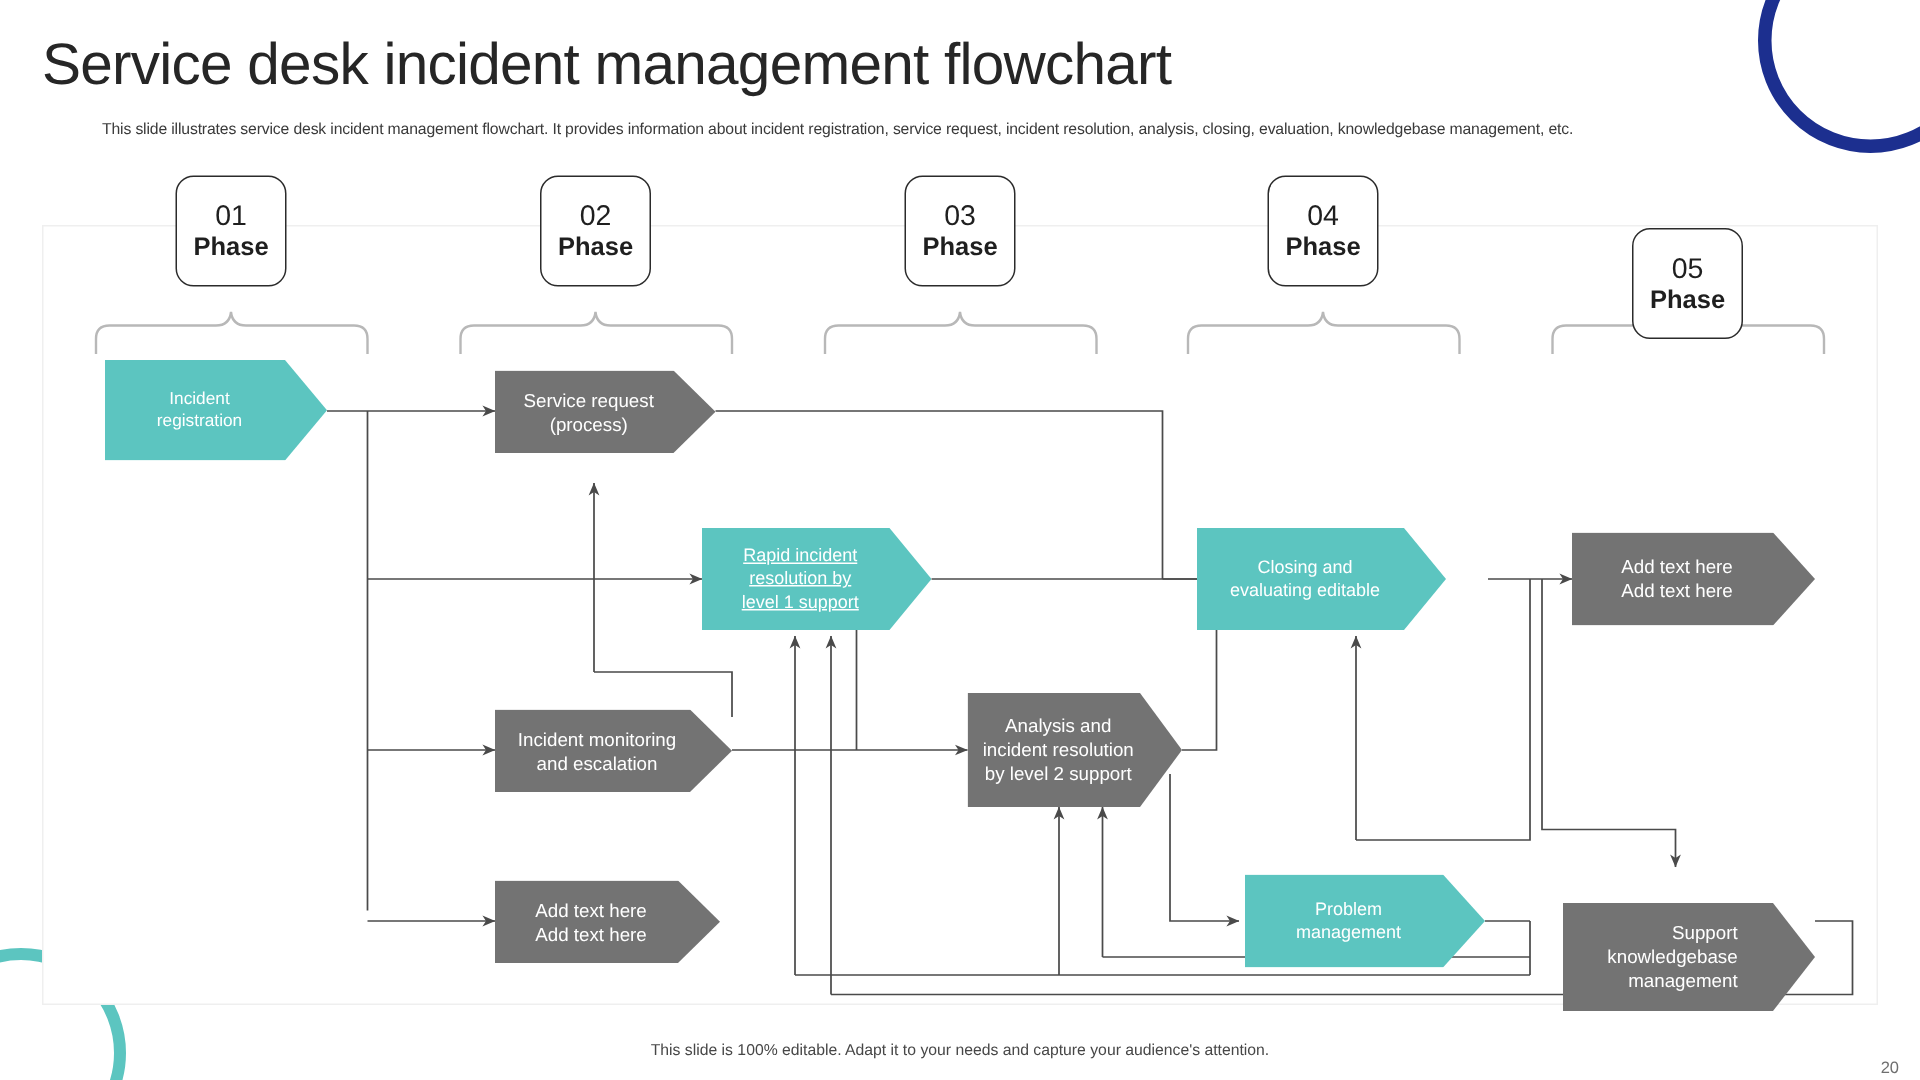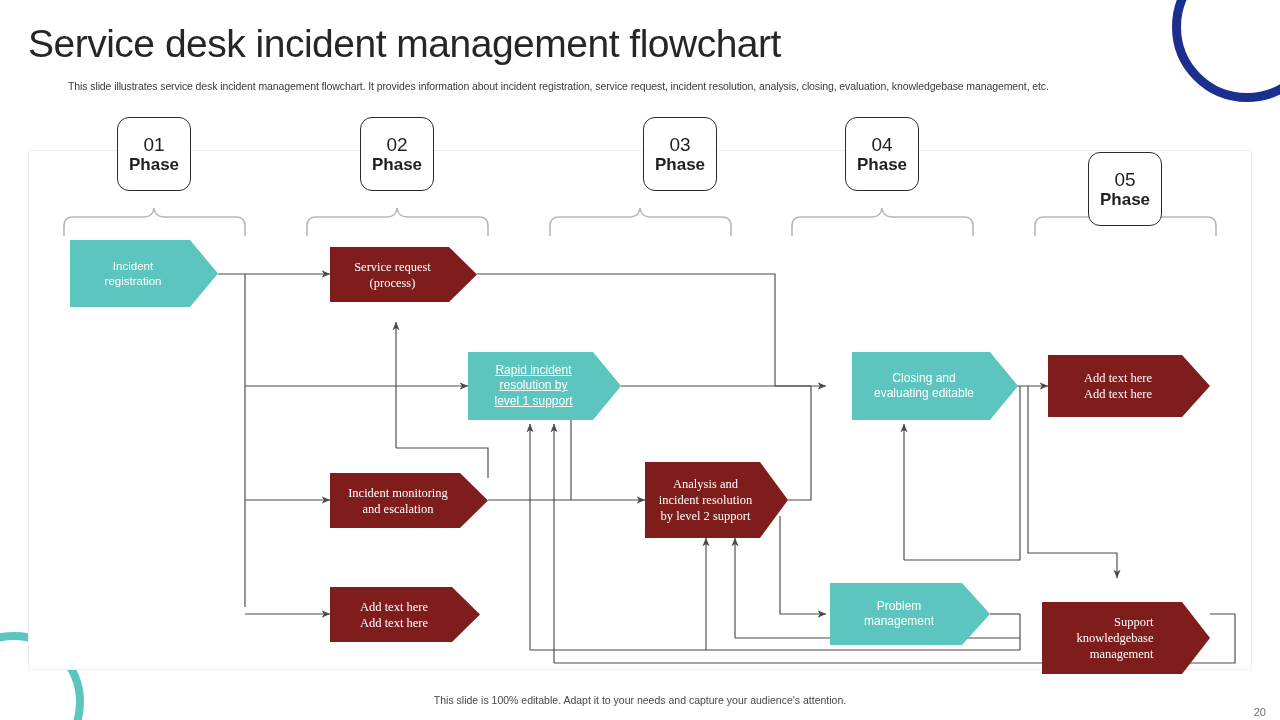--- a/index.html
+++ b/index.html
@@ -56,21 +56,21 @@
   
   .node{
     position:absolute;z-index:5;
     display:flex;align-items:center;justify-content:center;
     text-align:center;color:#ffffff;box-sizing:border-box;
     clip-path:polygon(0 0, calc(100% - 28px) 0, 100% 50%, calc(100% - 28px) 100%, 0 100%);
     padding-right:22px;
     line-height:1.28;
   }
   .node.teal{background:#5cc5c0;}
-  .node.navy{background:#7f1d1d;font-family:Liberation Serif, serif;}
+  .node.navy{background:#737373;}
   .node span{display:block;padding:0 6px;}
 
   
   .wires{position:absolute;left:0;top:0;width:1280px;height:720px;z-index:3;pointer-events:none;}
 
   
   .footer-note{
     position:absolute;left:0;right:0;bottom:14px;text-align:center;
     font-size:10.5px;color:#474747;
   }
@@ -92,21 +92,21 @@
   <div class="panel"></div>
 
   <div class="phase-badge" style="left:117px;top:117px;">
     <div class="phase-num">01</div>
     <div class="phase-word">Phase</div>
   </div>
   <div class="phase-badge" style="left:360px;top:117px;">
     <div class="phase-num">02</div>
     <div class="phase-word">Phase</div>
   </div>
-  <div class="phase-badge" style="left:603px;top:117px;margin-left:40px;">
+  <div class="phase-badge" style="left:603px;top:117px;">
     <div class="phase-num">03</div>
     <div class="phase-word">Phase</div>
   </div>
   <div class="phase-badge" style="left:845px;top:117px;">
     <div class="phase-num">04</div>
     <div class="phase-word">Phase</div>
   </div>
   <div class="phase-badge" style="left:1088px;top:117px;margin-top:35px;">
     <div class="phase-num">05</div>
     <div class="phase-word">Phase</div>
@@ -200,21 +200,21 @@
   </div>
 
   <div class="node teal" style="left:468px;top:352px;width:153px;height:68px;font-size:12px;text-decoration:underline;">
     <div>
       <span>Rapid incident</span>
       <span>resolution by</span>
       <span>level 1 support</span>
     </div>
   </div>
 
-  <div class="node teal" style="left:852px;top:352px;width:166px;height:68px;font-size:12px;">
+  <div class="node teal" style="left:798px;top:352px;width:166px;height:68px;font-size:12px;">
     <div>
       <span>Closing and</span>
       <span>evaluating editable</span>
     </div>
   </div>
 
   <div class="node navy" style="left:1048px;top:355px;width:162px;height:62px;font-size:12.5px;">
     <div>
       <span>Add text here</span>
       <span>Add text here</span>

